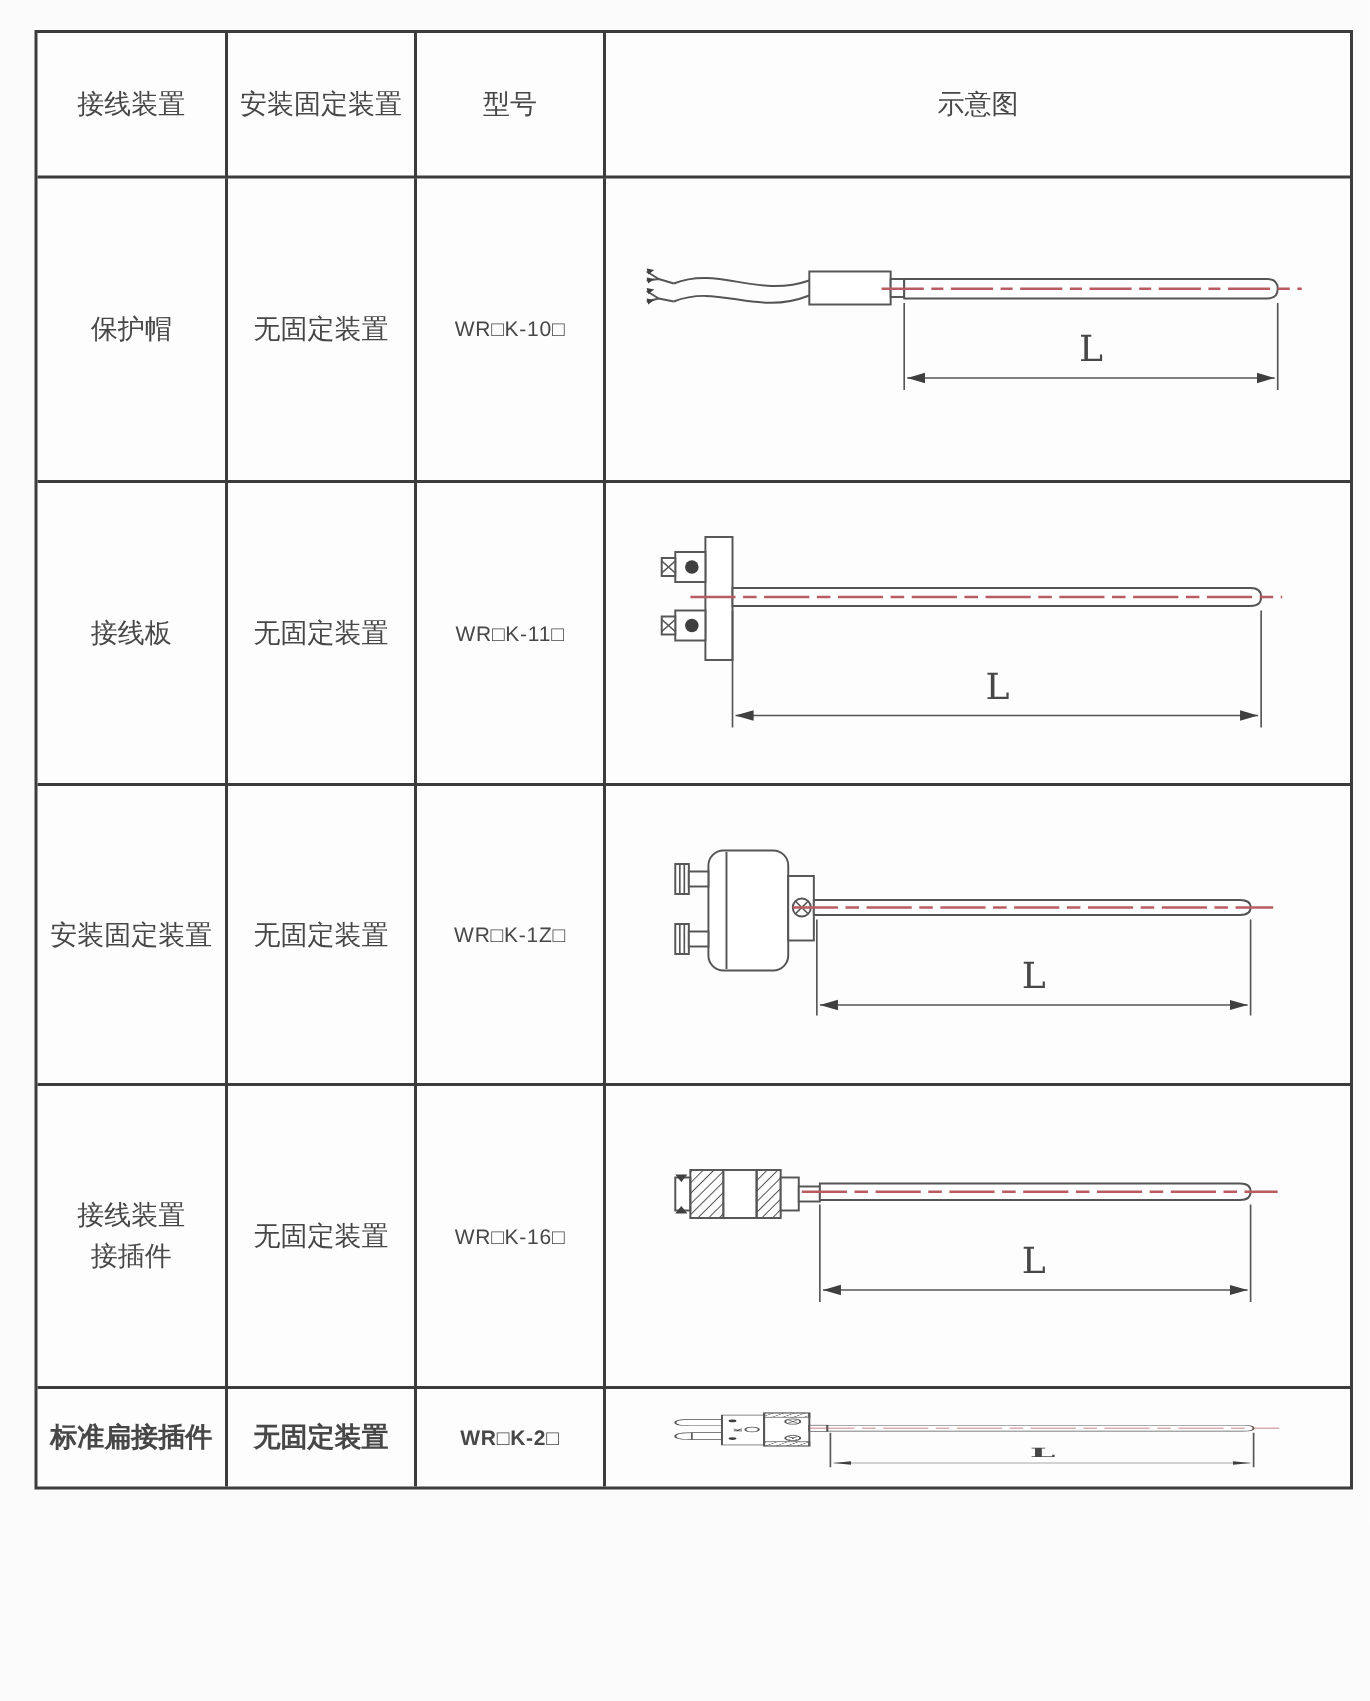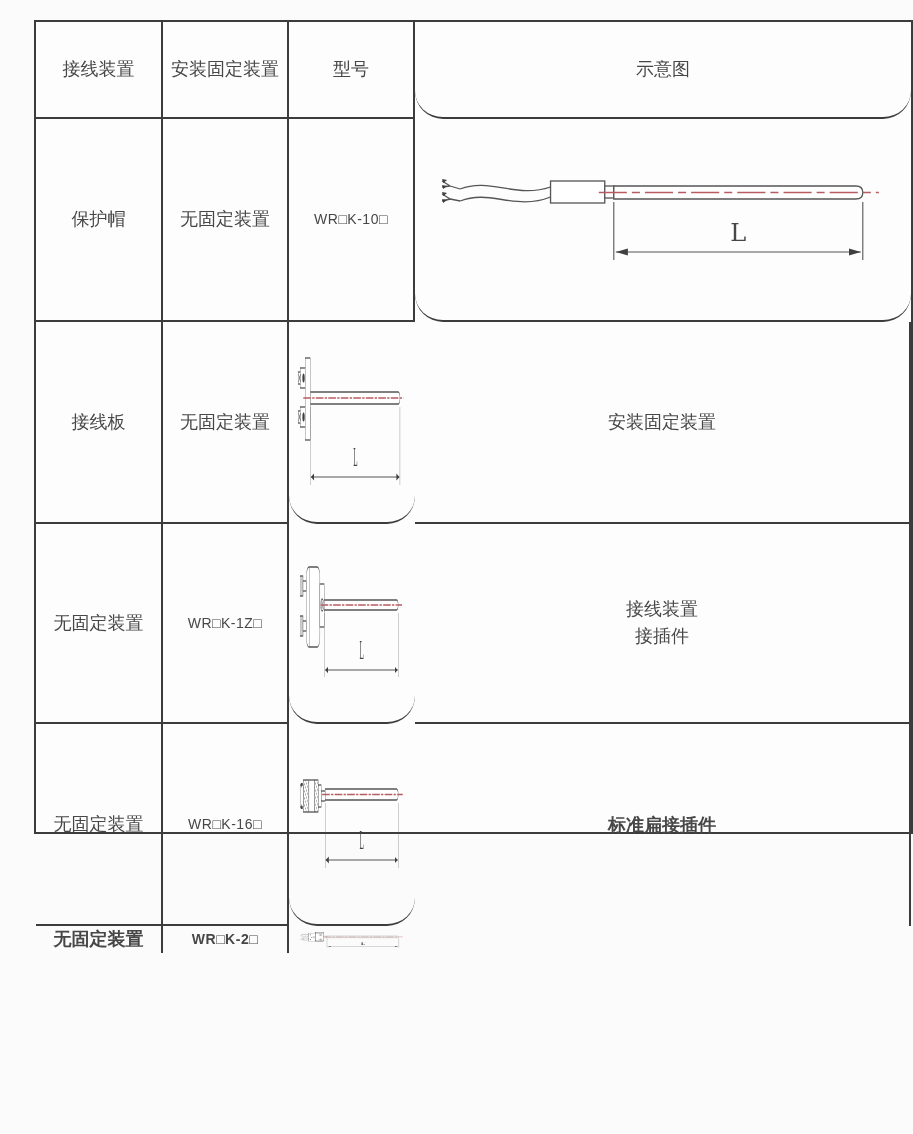--- a/index.html
+++ b/index.html
@@ -3,30 +3,29 @@
 <meta charset="utf-8">
 <style>
   :root{
     --page-bg:#fbfbfb; --table-bg:#fdfdfd; --border:#3c3c3c; --text:#474747;
     --diagram-line:#555555; --centerline-red:#b95c62; --dark-fill:#3f3f3f;
   }
   *{box-sizing:border-box;}
   body{margin:0;font-family:"Liberation Sans",sans-serif;background:var(--page-bg);}
   .page{position:relative;width:913px;height:1134px;background:var(--page-bg);overflow:hidden;}
   .grid-table{
-    position:absolute;left:23px;top:20px;width:879px;height:814px;
+    position:absolute;left:23px;top:20px;width:879px;height:973px;
     background:var(--table-bg);border:2px solid var(--border);
     display:grid;grid-template-columns:127px 126px 126px 1fr;
     grid-template-rows:97px 203px 202px 200px 202px 1fr;
-    margin-left:11px;
   }
   .cell{border-right:2px solid var(--border);border-bottom:2px solid var(--border);
     display:flex;align-items:center;justify-content:center;text-align:center;
     color:var(--text);font-size:18px;white-space:pre-line;line-height:1.5;}
-  .cell.last-col{border-right:none;border-radius:28px;}
+  .cell.last-col{border-right:none;}
   .cell.last-row{border-bottom:none;font-weight:bold;}
   .cell.model{font-size:14px;letter-spacing:.5px;}
   .cell.diagram{position:relative;padding:0;}
   .cell.diagram svg{position:absolute;inset:0;width:100%;height:100%;display:block;}
   .ol{stroke:var(--diagram-line);stroke-width:1.3;fill:none;}
   .olw{stroke:var(--diagram-line);stroke-width:1.3;fill:#ffffff;}
   .olh{stroke:var(--diagram-line);stroke-width:1.3;fill:url(#hatch);}
   .thin{stroke:var(--diagram-line);stroke-width:1.1;fill:none;}
   .redline{stroke:var(--centerline-red);stroke-width:1.6;fill:none;}
   .dark{fill:var(--dark-fill);stroke:none;}
@@ -82,20 +81,21 @@
 
         <line class="thin" x1="198" y1="83" x2="198" y2="141"></line>
         <line class="thin" x1="446" y1="83" x2="446" y2="141"></line>
         <line class="thin" x1="200" y1="133" x2="444" y2="133" marker-start="url(#arrL)" marker-end="url(#arrR)"></line>
         <text class="dimtext" x="322" y="122" text-anchor="middle">L</text>
       </svg>
     </div>
 
     <div class="cell">接线板</div>
     <div class="cell">无固定装置</div>
+    <div class="cell model">WR□K-11□</div>
     <div class="cell last-col diagram">
       <svg viewBox="0 0 494 200" preserveAspectRatio="none">
 
         <rect class="olw" x="66" y="36" width="18" height="82"></rect>
 
         <rect class="olw" x="46" y="46" width="20" height="20"></rect>
         <circle class="dark" cx="57" cy="56" r="4.5"></circle>
         <rect class="olw" x="37" y="50" width="9" height="12"></rect>
         <path class="thin" d="M37,52 l9,8 M37,60 l9,-8"></path>
         <rect class="olw" x="46" y="85" width="20" height="20"></rect>

